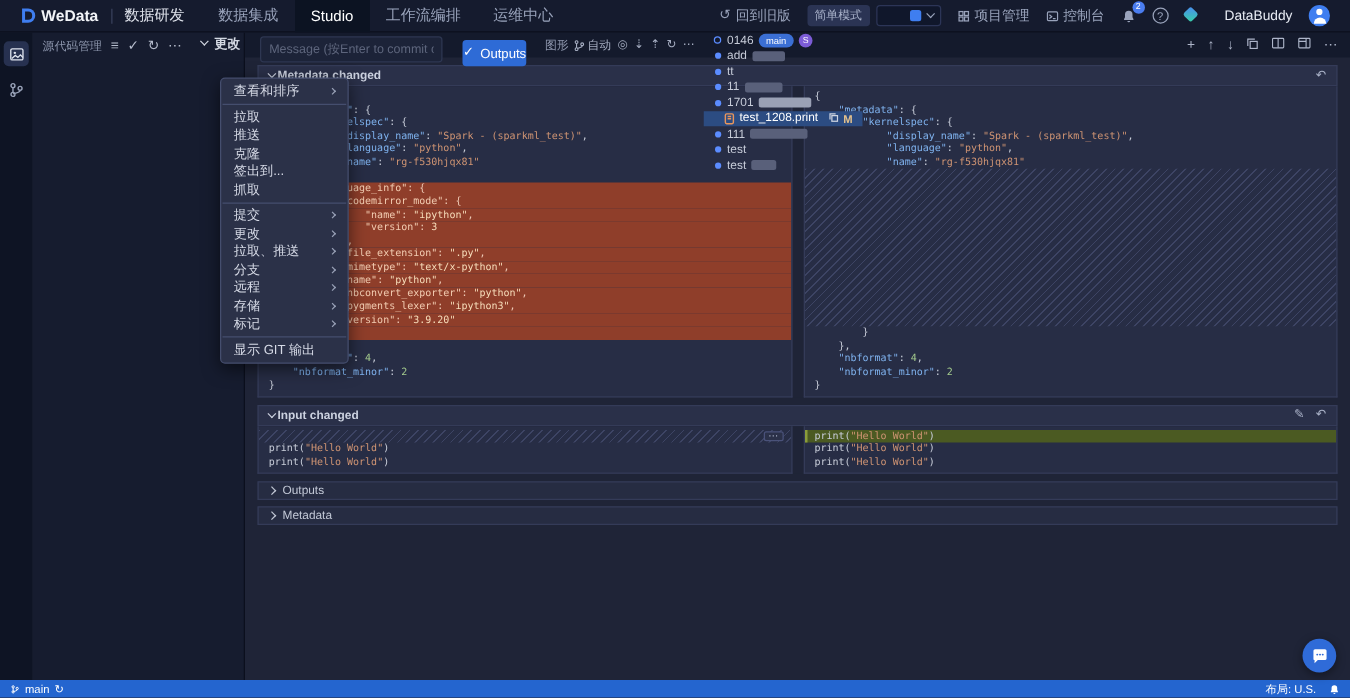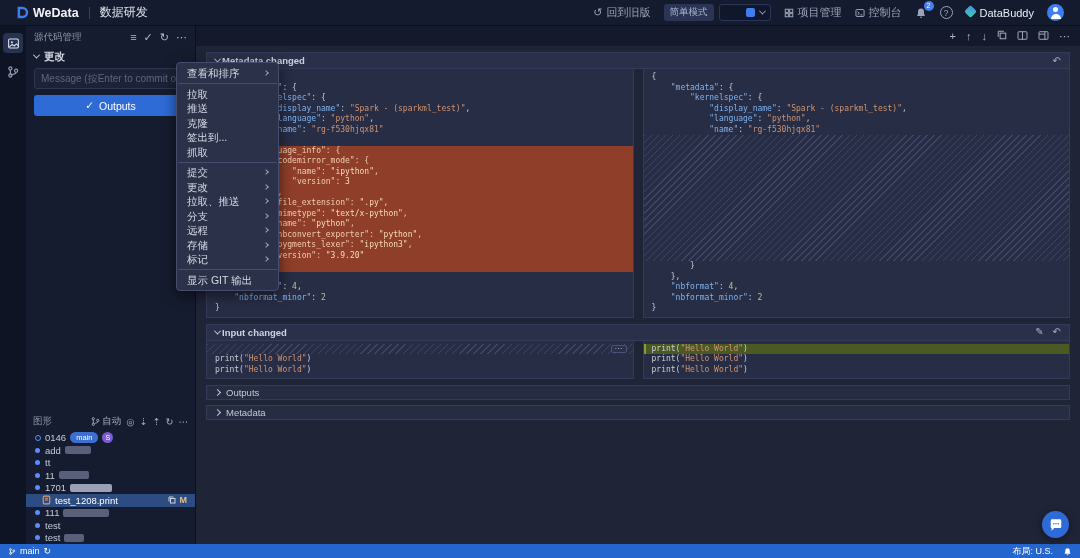--- a/index.html
+++ b/index.html
@@ -19,31 +19,31 @@
 .menu-item.active{background:#0c1322;color:#fff}
 .tb-right{margin-left:auto;display:flex;align-items:center;gap:13px;color:#99a3bb;font-size:11px}
 .tb-item{display:flex;align-items:center;gap:4px;cursor:pointer;white-space:nowrap}
 .mode-ctl{display:flex;align-items:center;gap:5px}
 .mode-tag{background:#2b3454;color:#aab3cb;font-size:9.5px;padding:2px 6px;border-radius:3px;white-space:nowrap}
 .mode-select{width:52px;height:17px;background:#10172b;border:1px solid #2c3557;border-radius:3px;display:flex;align-items:center;justify-content:flex-end;gap:5px;padding:0 5px;cursor:pointer}
 .mode-chip{width:9px;height:9px;border-radius:2px;background:#3f7ef0}
 .bell-wrap{position:relative;cursor:pointer;display:flex}
 .nbadge{position:absolute;top:-6px;right:-7px;background:#4a7df0;color:#fff;font-size:7px;min-width:10px;height:10px;line-height:10px;border-radius:5px;text-align:center;padding:0 2px}
 .help{width:13px;height:13px;border:1px solid #99a3bb;border-radius:50%;font-size:9px;display:flex;align-items:center;justify-content:center;cursor:pointer}
-.dbuddy{display:flex;gap:5px;color:#e8ecf4;font-size:11px;cursor:pointer}
+.dbuddy{display:flex;gap:23px;color:#e8ecf4;font-size:11px;cursor:pointer}
 .dbd-logo{width:9px;height:9px;transform:rotate(45deg);background:linear-gradient(135deg,#4a8df0,#37d0a7);border-radius:2px;flex:none}
 .avatar{width:17px;height:17px;border-radius:50%;background:#3f7ef0;position:relative;cursor:pointer;overflow:hidden;flex:none}
 .avatar:before{content:"";position:absolute;top:3px;left:6px;width:5px;height:5px;border-radius:50%;background:#fff}
 .avatar:after{content:"";position:absolute;bottom:2px;left:3.5px;width:10px;height:5px;border-radius:5px 5px 0 0;background:#fff}
 
 .activitybar{position:absolute;left:0;top:26px;bottom:14px;width:26px;background:#0e1424;display:flex;flex-direction:column;align-items:center;padding-top:7px;gap:9px;z-index:20}
 .ab-btn{width:20px;height:20px;border-radius:4px;display:flex;align-items:center;justify-content:center;color:#98a2b8;cursor:pointer}
 .ab-btn.hl{background:#273150;color:#dfe4ee}
 
-.sidebar{position:absolute;left:26px;top:26px;bottom:14px;width:170px;background:#161c2f;border-right:1px solid #0b0f1d;display:flex;flex-direction:column;z-index:15}
+.sidebar{position:absolute;left:26px;top:26px;bottom:14px;width:170px;background:#161c2f;border-right:1px solid #0b0f1d;display:flex;flex-direction:row;z-index:15}
 .sc-header{height:22px;display:flex;align-items:center;padding:0 8px;gap:7px;font-size:9.5px;color:#8d96ad;flex:none}
 .sc-title{flex:1;white-space:nowrap}
 .sc-header .gi{color:#b6bdcd;font-size:11px}
 .changes-row{height:17px;display:flex;align-items:center;gap:5px;padding:0 8px;font-size:10.5px;font-weight:700;color:#d3d8e2;cursor:pointer;flex:none}
 .msg-wrap{padding:3px 8px 0;flex:none}
 .msg-input{width:100%;height:21px;background:#1c2338;border:1px solid #2e3752;border-radius:3px;color:#d5d9e3;font-size:10px;padding:0 6px;outline:none;font-family:"Liberation Sans",sans-serif}
 .msg-input::placeholder{color:#5d657c}
 .commit-btn{margin:6px 8px 0;height:21px;background:#2e6bd6;border-radius:3px;color:#fff;font-size:10.5px;display:flex;align-items:center;justify-content:center;gap:5px;cursor:pointer;flex:none}
 .sb-fill{flex:1}
 .graph-header{height:20px;display:flex;align-items:center;padding:0 7px;font-size:9.5px;color:#8d96ad;gap:4px;flex:none}
@@ -100,20 +100,26 @@
 <div class="topbar">
   <div class="brand">
     <svg width="13" height="13" viewBox="0 0 16 16">
         <path d="M2 1h6a7 7 0 010 14H2z" fill="#3f7ef0"></path>
         <path d="M5 4h3a4 4 0 010 8H5z" fill="#151b2e"></path>
       </svg>
     <span class="brand-name">WeData</span>
   </div>
   <span class="tb-sep"></span>
   <span class="workspace">数据研发</span>
+  <div class="menu">
+      <div class="menu-item">数据集成</div>
+      <div class="menu-item active">Studio</div>
+      <div class="menu-item">工作流编排</div>
+      <div class="menu-item">运维中心</div>
+    </div>
   <div class="tb-right">
     <div class="tb-item">
       <span class="gi">↺</span>
       <span>回到旧版</span>
     </div>
     <div class="mode-ctl">
       <span class="mode-tag">简单模式</span>
       <span class="mode-select">
         <span class="mode-chip"></span>
         <span class="chev chev-d"></span>

